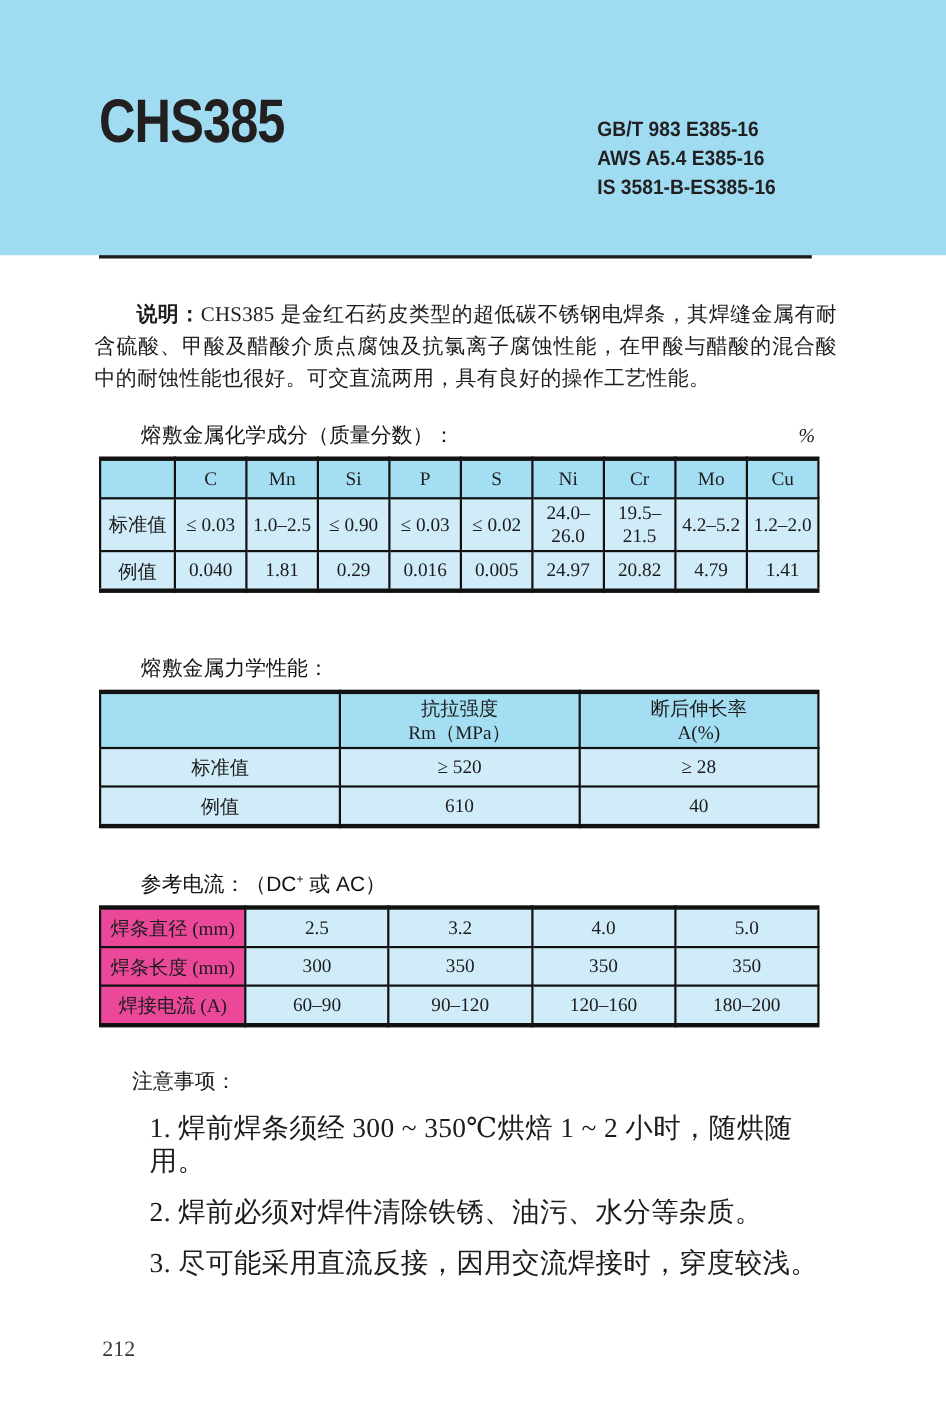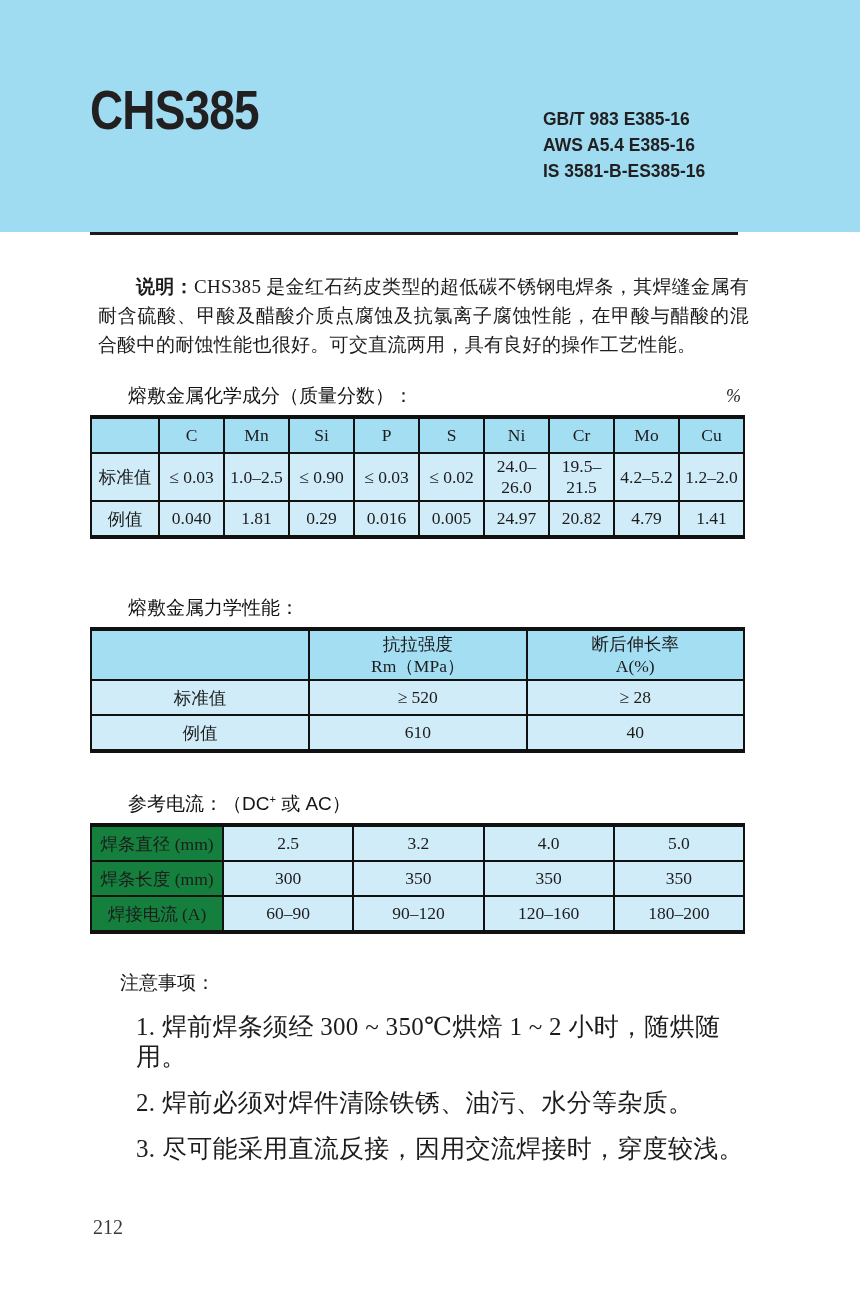--- a/index.html
+++ b/index.html
@@ -32,21 +32,21 @@
     transform: scaleX(0.92); transform-origin: 0 0;
     white-space: nowrap;
   }
   .rule {
     margin: -5px 0 0 90px;
     width: 648px; height: 8px;
     background: #1b1b1b;
   }
   .content { padding: 0 95px 0 82px; }
   .para {
-    margin: 16px; font-size: 19px; line-height: 29px;
+    margin: 4px; font-size: 19px; line-height: 29px;
     text-align: justify; text-indent: 2em;
     letter-spacing: 0.3px;
   }
   .para.first { margin-top: 37px; }
   .plabel {
     font-family: "Liberation Sans", "DejaVu Sans", sans-serif;
     font-weight: bold;
   }
   .sec-title-row {
     display: flex; justify-content: space-between; align-items: center;
@@ -76,21 +76,21 @@
   .lt { background: #d0ecf9; }
   .chem-t th { height: 31px; }
   .chem-t tr.r-std td { height: 44px; line-height: 21px; }
   .chem-t tr.r-ex  td { height: 31px; }
   .chem-t col.c0 { width: 68px; }
   .mech-t th { height: 46px; line-height: 22px; }
   .mech-t td { height: 31px; }
   .mech-t col.c0 { width: 218px; }
   .cur-t td { height: 31px; }
   .cur-t col.c0 { width: 132px; }
-  .cur-label { background: #15803d; }
+  .cur-label { background: #ec4899; }
   .notes { margin-top: 36px; }
   .notes-title {
     font-family: "Liberation Sans", "DejaVu Sans", sans-serif;
     font-size: 19px; padding-left: 38px; margin-bottom: 2px;
   }
   .note-item {
     margin: 16px; padding-left: 38px;
     font-size: 25px; line-height: 30px; letter-spacing: 0.3px;
   }
   .pagenum {

